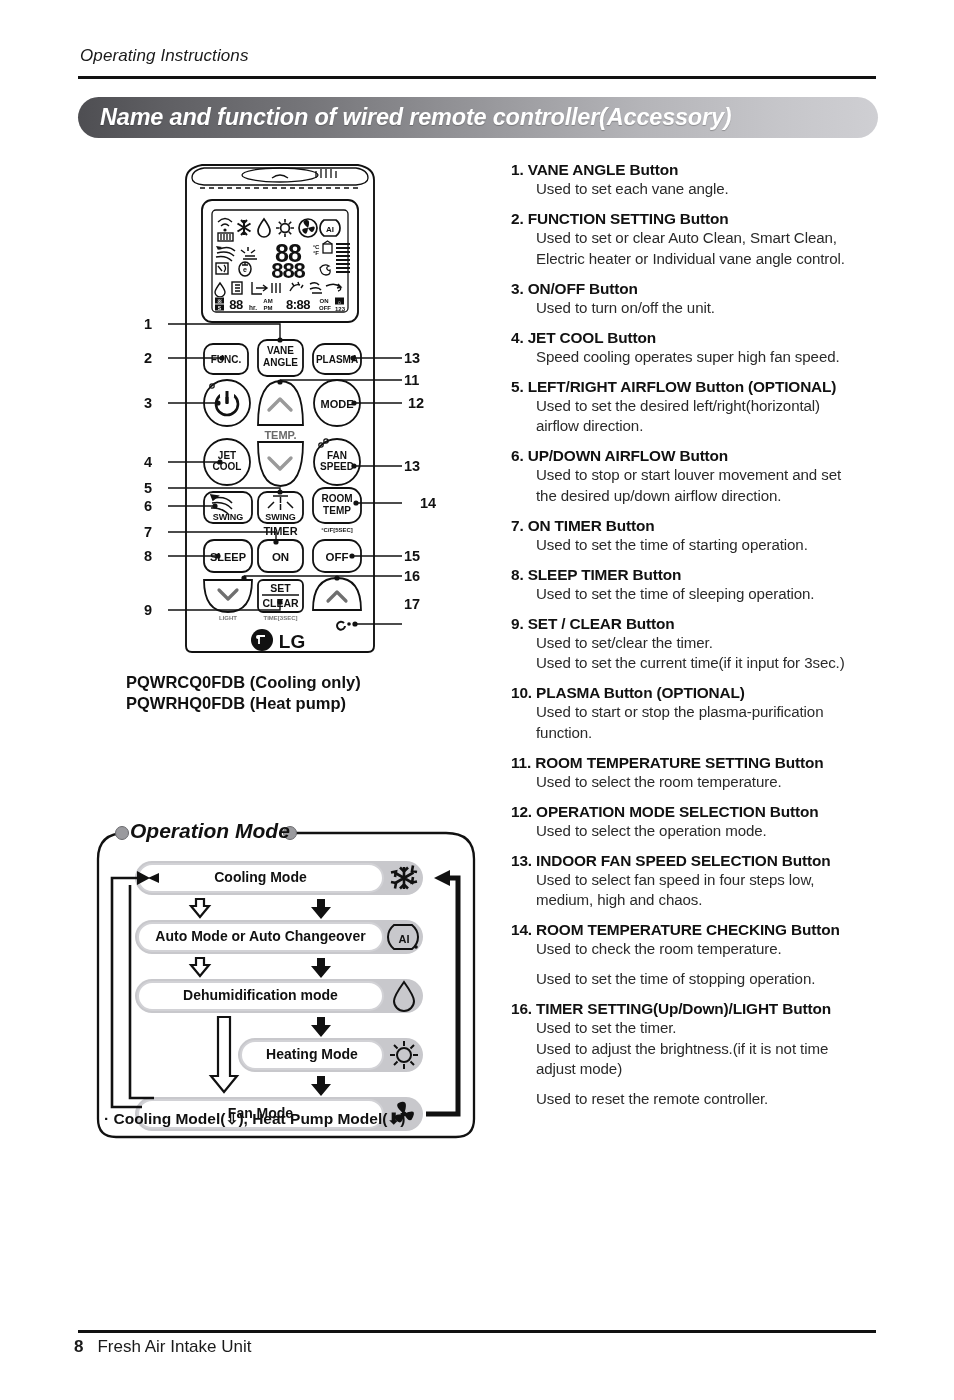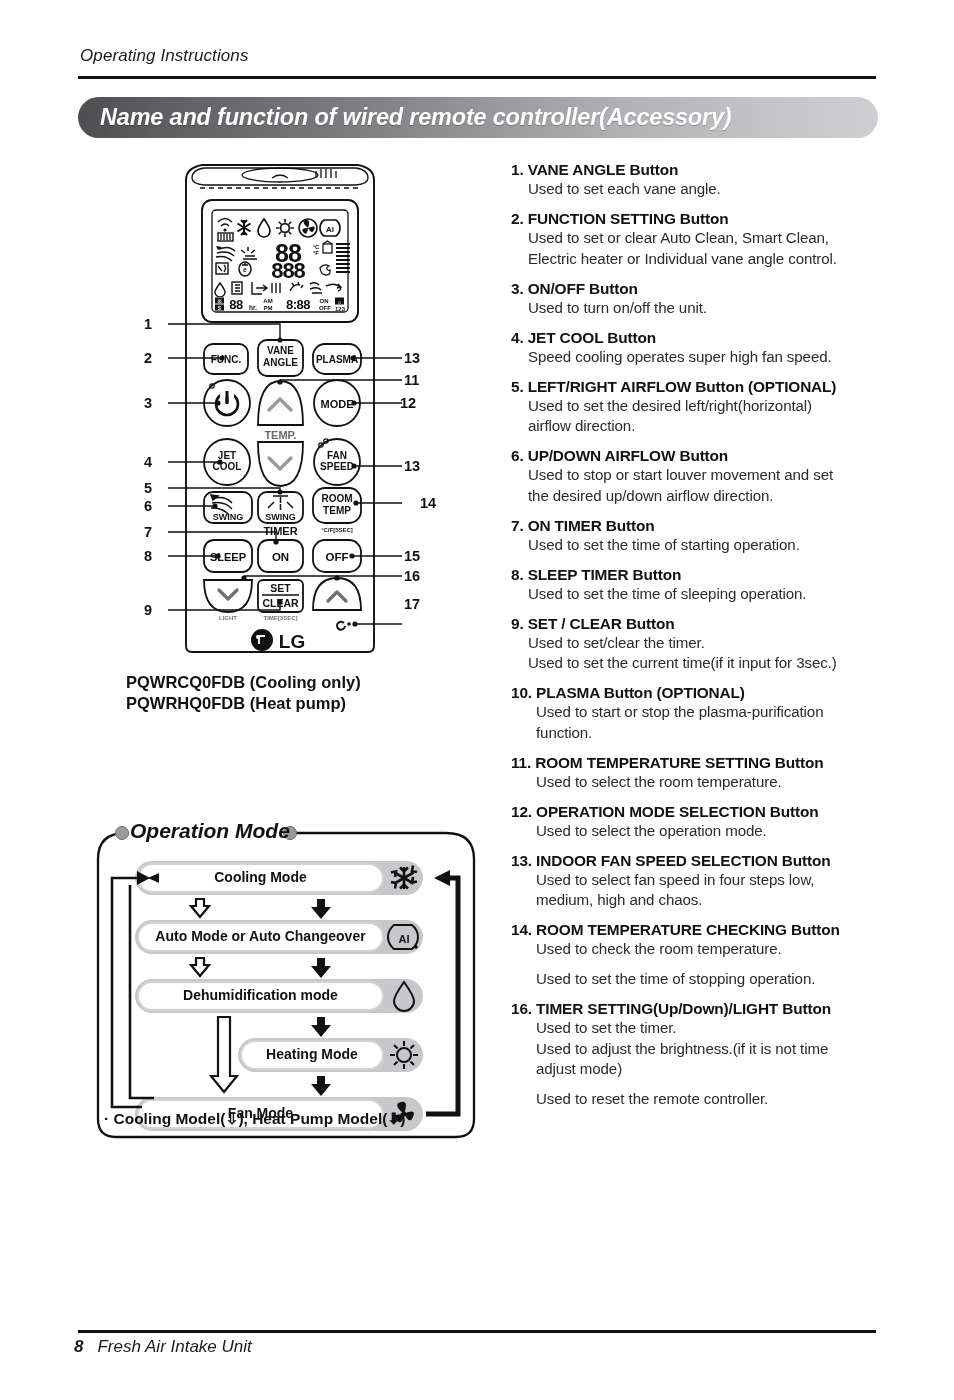--- a/index.html
+++ b/index.html
@@ -64,28 +64,28 @@
   }
   .item{margin-bottom:9.5px;}
   .item .hd{
     font-size:15.4px;font-weight:bold;color:#111;line-height:19px;
     letter-spacing:-.15px;
   }
   .item .bd{
     font-size:15.1px;color:#2a2a2a;line-height:20.5px;
     letter-spacing:-.1px;
   }
-  .item .bd{margin-left:17px;}
+  .item .bd{margin-left:25px;}
   .item.two .bd{margin-left:25px;}
 
   
   .foot-rule{position:absolute;left:78px;top:1330px;width:798px;height:3px;background:#111;}
   .foot{
     position:absolute;left:74px;top:1337px;
-    font-size:17px;font-style:italic;color:#1a1a1a;
+    font-size:17px;color:#1a1a1a;
   }
   .foot b{font-weight:bold;margin-right:14px;}
 
   
   .lnum{position:absolute;font-size:14.5px;font-weight:bold;color:#111;}
 </style>
 </head>
 <body>
 
 <div class="page">
@@ -363,21 +363,21 @@
     <div class="lnum" style="left:4px;top:237px">3</div>
     <div class="lnum" style="left:4px;top:296px">4</div>
     <div class="lnum" style="left:4px;top:322px">5</div>
     <div class="lnum" style="left:4px;top:340px">6</div>
     <div class="lnum" style="left:4px;top:366px">7</div>
     <div class="lnum" style="left:4px;top:390px">8</div>
     <div class="lnum" style="left:4px;top:444px">9</div>
 
     <div class="lnum" style="left:264px;top:192px">13</div>
     <div class="lnum" style="left:264px;top:214px">11</div>
-    <div class="lnum" style="left:260px;top:237px">12</div>
+    <div class="lnum" style="left:268px;top:237px">12</div>
     <div class="lnum" style="left:264px;top:300px">13</div>
     <div class="lnum" style="left:280px;top:337px">14</div>
     <div class="lnum" style="left:264px;top:390px">15</div>
     <div class="lnum" style="left:264px;top:410px">16</div>
     <div class="lnum" style="left:264px;top:438px">17</div>
   </div>
 
   <div class="model-lines">
     <div>PQWRCQ0FDB (Cooling only)</div>
     <div>PQWRHQ0FDB (Heat pump)</div>

